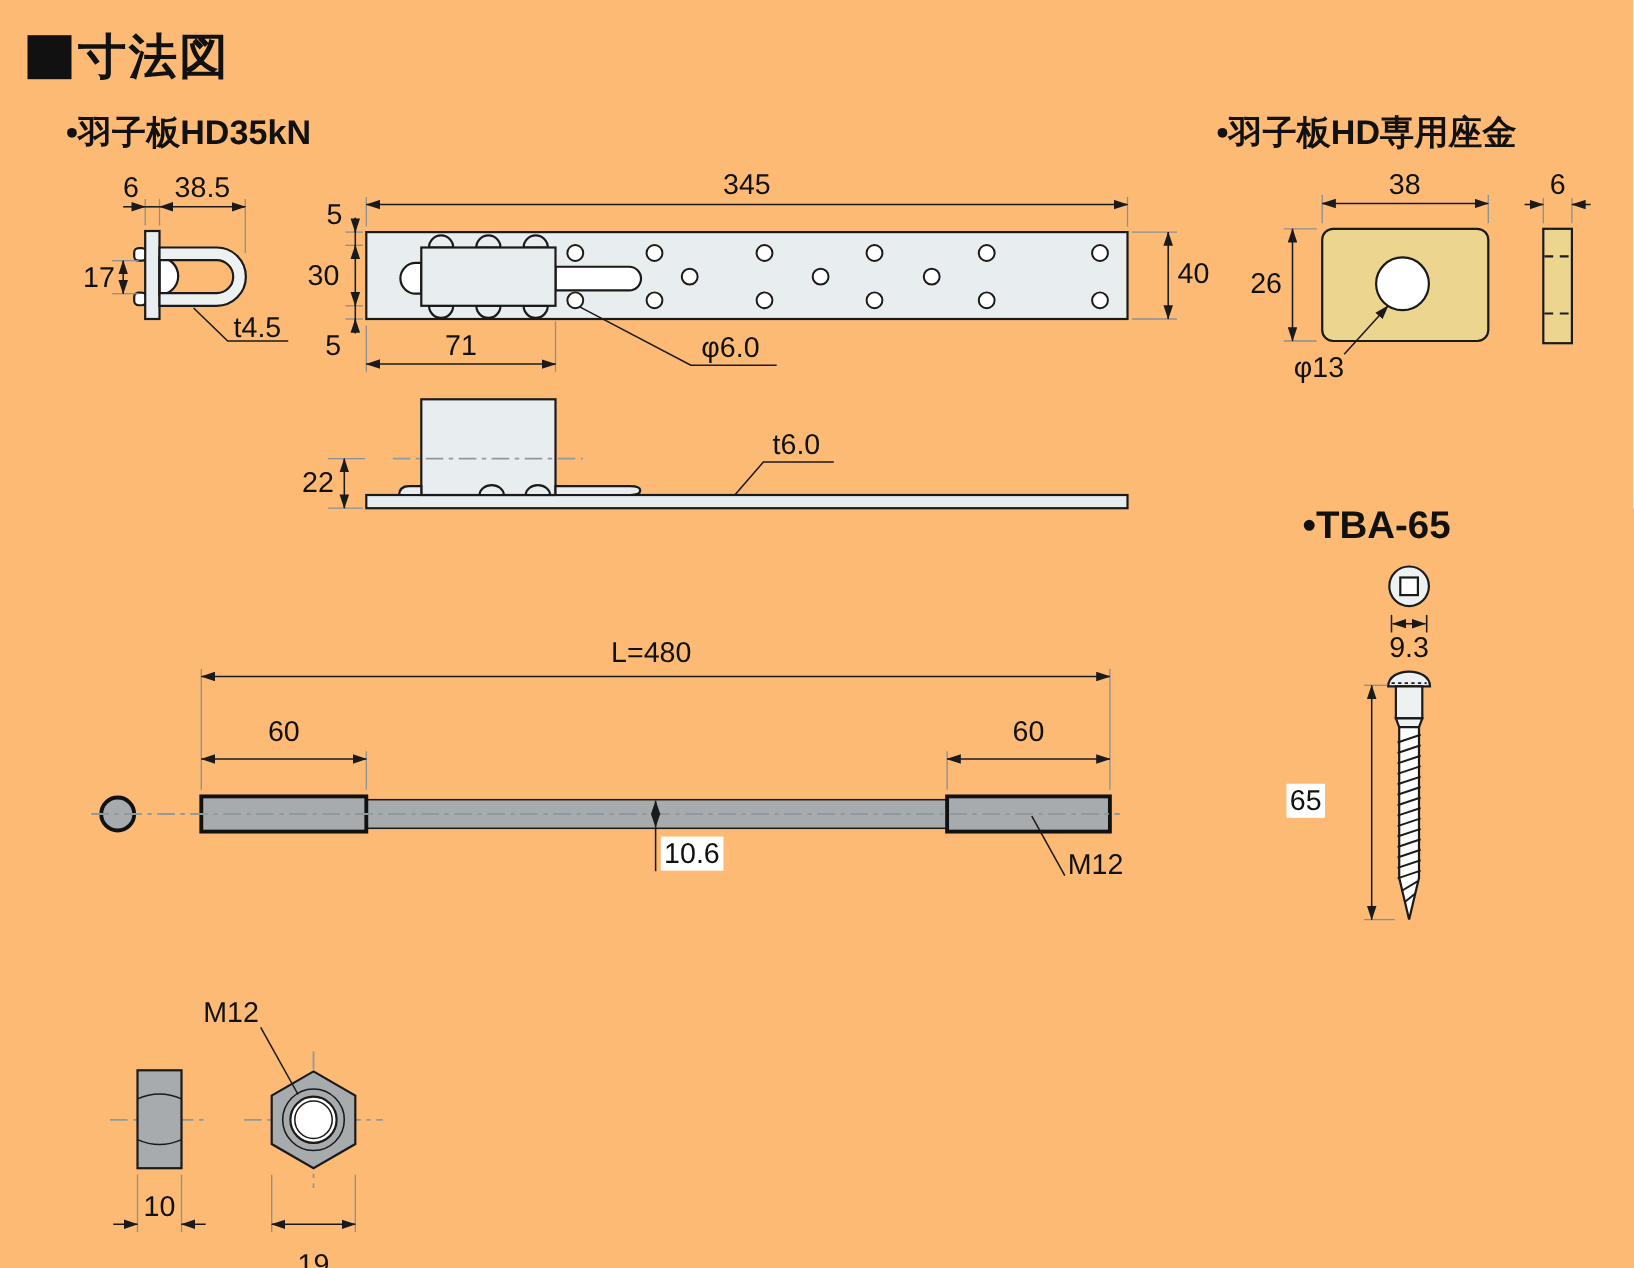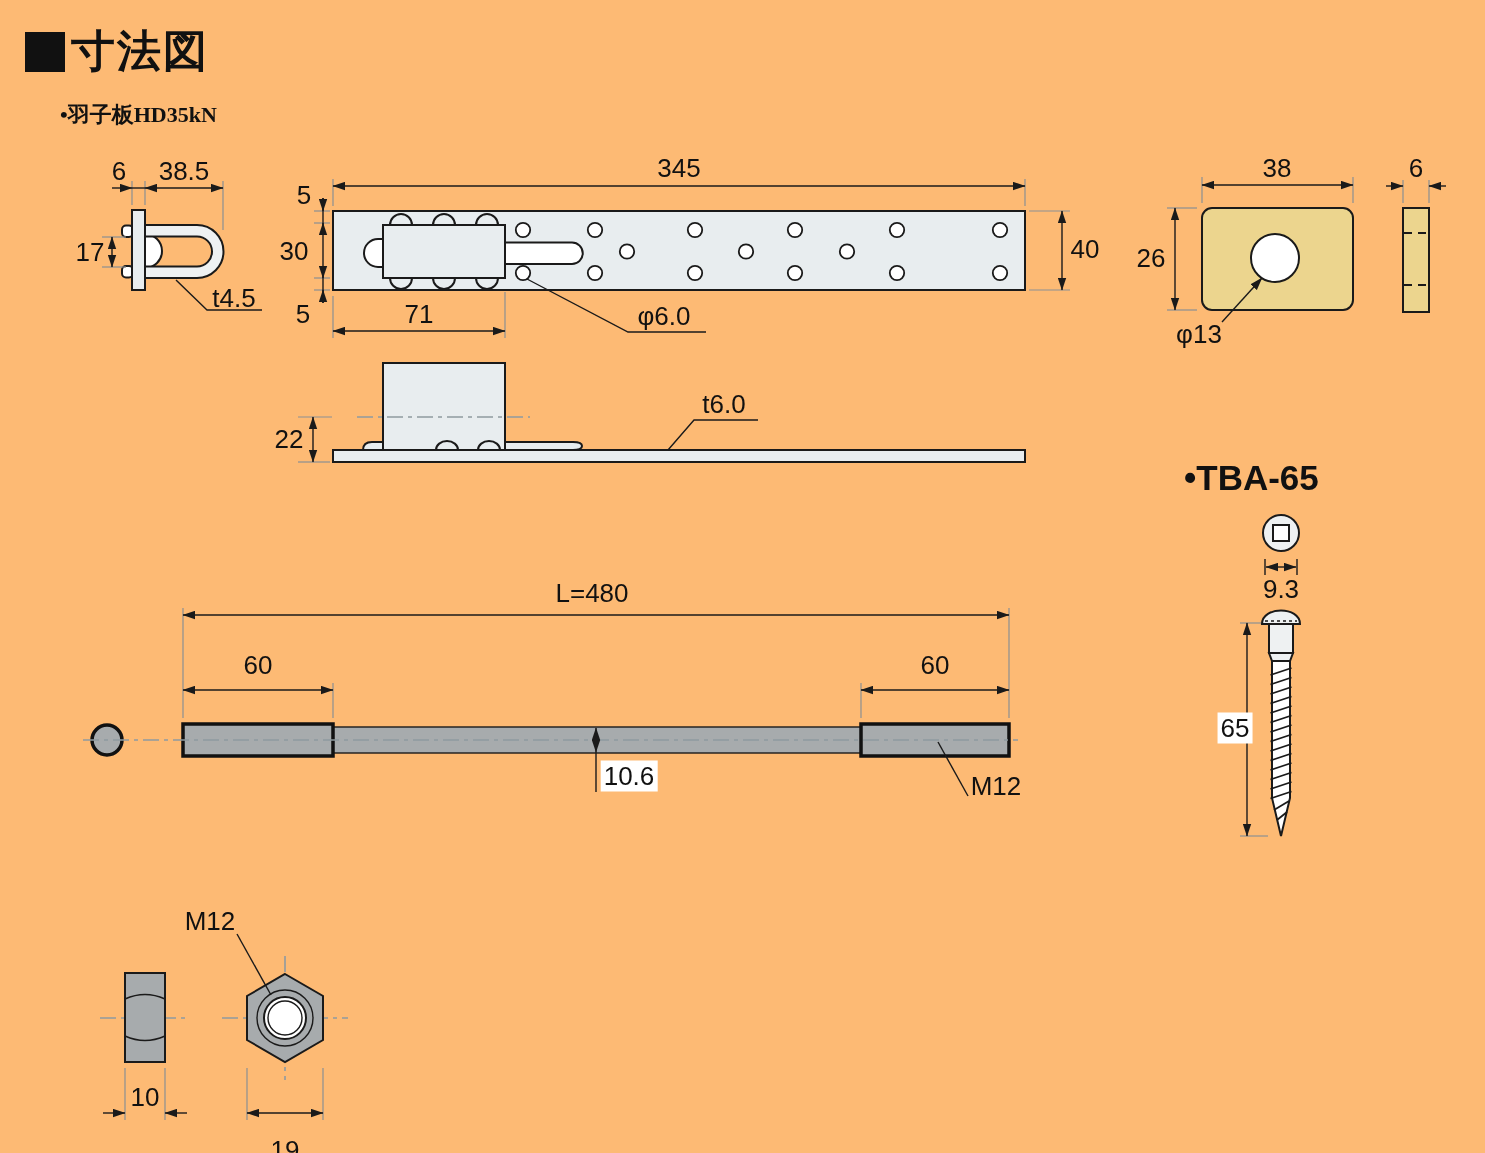--- a/index.html
+++ b/index.html
@@ -3,21 +3,21 @@
 <meta charset="utf-8">
 <style>
   html,body{margin:0;padding:0;background:#fff;}
   #canvas{position:relative;width:1485px;height:1153px;background:#fdba74;overflow:hidden;
           font-family:"Liberation Sans","DejaVu Sans",sans-serif;color:#111;}
   #linework{position:absolute;left:0;top:0;}
   .title-wrap{position:absolute;left:25px;top:22px;display:flex;align-items:center;}
   .title-square{width:40px;height:40px;background:#111;margin-right:6px;}
   .title-text{font-size:44px;font-weight:bold;letter-spacing:2px;}
   .heading{position:absolute;font-weight:bold;white-space:nowrap;}
-  .h30{font-size:22px;font-family:Liberation Serif, serif;}
+  .h30{font-size:31px;}
   .h34{font-size:35px;}
   .dim-label{position:absolute;font-size:26px;white-space:nowrap;transform:translate(-50%,-50%);
              color:#111;}
   .dim-label.bg{background:#fff;padding:0 3px;}
   
   .ln{stroke:#1a1a1a;stroke-width:2;fill:none;}
   .lnthin{stroke:#1a1a1a;stroke-width:1.4;fill:none;}
   .lnthick{stroke:#111;stroke-width:3.5;}
   .hln{stroke:#1a1a1a;stroke-width:1.8;fill:#ffffff;}
   .ext{stroke:#8b9093;stroke-width:1.2;fill:none;}
@@ -247,20 +247,21 @@
       <line x1="247" y1="1113" x2="323" y2="1113" class="dim" marker-start="url(#arw)" marker-end="url(#arw)"></line>
     </g>
   </svg>
 
   <div class="title-wrap">
     <div class="title-square"></div>
     <div class="title-text">寸法図</div>
   </div>
 
   <div class="heading h30" style="left:60px;top:100px;">•羽子板HD35kN</div>
+  <div class="heading h30" style="left:1106px;top:100px;">•羽子板HD専用座金</div>
   <div class="heading h34" style="left:1184px;top:458px;">•TBA-65</div>
 
   <div class="dim-label" style="left:119px;top:171px;">6</div>
   <div class="dim-label" style="left:184px;top:171px;">38.5</div>
   <div class="dim-label" style="left:90px;top:252px;">17</div>
   <div class="dim-label" style="left:234px;top:298px;">t4.5</div>
   <div class="dim-label" style="left:304px;top:195px;">5</div>
   <div class="dim-label" style="left:294px;top:251px;">30</div>
   <div class="dim-label" style="left:303px;top:314px;">5</div>
   <div class="dim-label" style="left:679px;top:168px;">345</div>
@@ -269,21 +270,21 @@
   <div class="dim-label" style="left:1085px;top:249px;">40</div>
   <div class="dim-label" style="left:289px;top:439px;">22</div>
   <div class="dim-label" style="left:724px;top:404px;">t6.0</div>
 
   <div class="dim-label" style="left:1277px;top:168px;">38</div>
   <div class="dim-label" style="left:1151px;top:258px;">26</div>
   <div class="dim-label" style="left:1199px;top:334px;">φ13</div>
   <div class="dim-label" style="left:1416px;top:168px;">6</div>
 
   <div class="dim-label" style="left:1281px;top:589px;">9.3</div>
-  <div class="dim-label bg" style="left:1235px;top:728px;">65</div>
+  <div class="dim-label bg" style="left:1187px;top:728px;">65</div>
 
   <div class="dim-label" style="left:592px;top:593px;">L=480</div>
   <div class="dim-label" style="left:258px;top:665px;">60</div>
   <div class="dim-label" style="left:935px;top:665px;">60</div>
   <div class="dim-label bg" style="left:629px;top:776px;">10.6</div>
   <div class="dim-label" style="left:996px;top:786px;">M12</div>
 
   <div class="dim-label" style="left:210px;top:921px;">M12</div>
   <div class="dim-label" style="left:145px;top:1097px;">10</div>
   <div class="dim-label" style="left:285px;top:1150px;">19</div>

